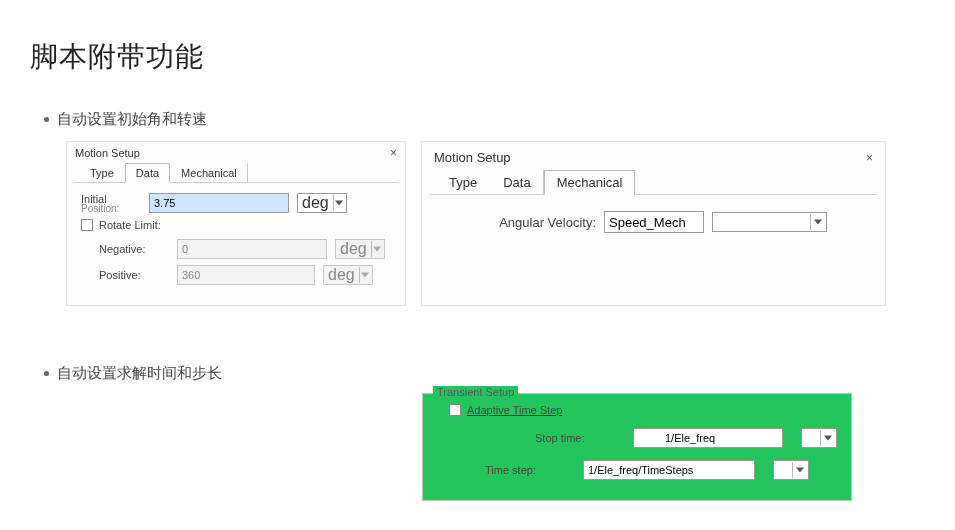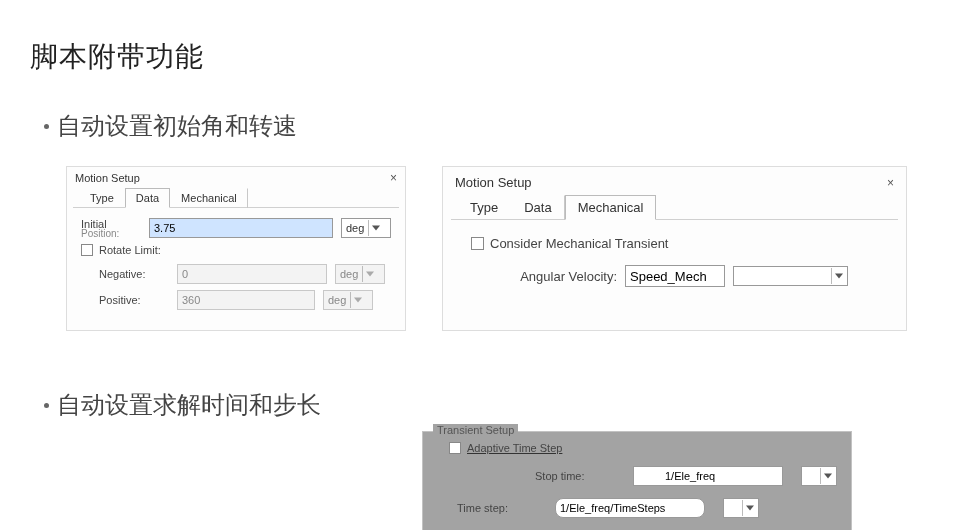--- a/index.html
+++ b/index.html
@@ -14,32 +14,32 @@
   .page-title {
     font-size: 28px;
     font-weight: 400;
     padding: 38px 0 0 30px;
     letter-spacing: 1px;
   }
   .bullet-row {
     display: flex;
     align-items: center;
     gap: 8px;
-    font-size: 24px;
+    font-size: 15px;
     color: #444;
   }
   .bullet-dot {
     width: 5px; height: 5px; border-radius: 50%;
     background: #666;
     margin-left: 44px;
   }
   .row-panels {
     display: flex;
-    gap: 36px;
-    margin-top: 24px;
+    gap: 15px;
+    margin-top: 12px;
   }
   
   .panel {
     background: #fdfdfd;
     border: 1px solid #ddd;
     font-size: 11px;
     color: #333;
     position: relative;
   }
   .panel .title-row {
@@ -105,21 +105,21 @@
     color: #888;
     border-color: #c8c8c8;
   }
   .unit-select {
     display: inline-flex;
     align-items: center;
     border: 1px solid #999;
     height: 20px;
     background: #fff;
     padding: 0 2px 0 4px;
-    font-size: 11px;
+    font-size: 16px;
     gap: 4px;
     cursor: pointer;
   }
   .unit-select.disabled { background:#f3f3f3; color:#888; border-color:#c8c8c8; }
   .unit-select .arrow {
     width: 14px;
     height: 16px;
     display: inline-flex;
     align-items: center;
     justify-content: center;
@@ -137,21 +137,21 @@
     border: 1px solid #888;
     background: #fff;
   }
 
   
   .fieldset {
     border: 1px solid #c2c2c2;
     margin: 0;
     padding: 10px 14px 14px 14px;
     position: relative;
-    background: #a3a3a3;
+    background: #22c55e;
     font-size: 11px;
     color: #333;
   }
   .fieldset .legend {
     position: absolute;
     top: -8px; left: 10px;
     background: inherit;
     padding: 0 4px;
     color: #555;
   }
@@ -208,21 +208,21 @@
         <div class="tab">Type</div>
         <div class="tab active">Data</div>
         <div class="tab sep">Mechanical</div>
       </div>
       <div class="panel-body">
         <div class="form-row">
           <div style="width:60px;">
             <div class="lbl" style="width:auto">Initial</div>
             <div style="font-size:10px;color:#888;line-height:8px">Position:</div>
           </div>
-          <input type="text" class="field sel" style="width: 184px;" value="3.75">
+          <input type="text" class="field sel" style="width: 140px;" value="3.75">
           <div class="unit-select" style="width:50px">
             <span>deg</span>
             <span class="arrow">
                 <svg viewBox="0 0 10 6">
                   <path d="M0 0 L5 6 L10 0 Z" fill="#555"></path>
                 </svg>
               </span>
           </div>
         </div>
         <div class="form-row" style="margin-top:4px;margin-bottom:8px;">
@@ -262,26 +262,20 @@
       <div class="title-row">
         <span>Motion Setup</span>
         <span class="close">×</span>
       </div>
       <div class="tabs">
         <div class="tab">Type</div>
         <div class="tab sep">Data</div>
         <div class="tab active">Mechanical</div>
       </div>
       <div class="panel-body">
-        <div class="form-row" style="margin-bottom:14px;">
-          <span class="chk">
-            <span class="box"></span>
-            <span>Consider Mechanical Transient</span>
-          </span>
-        </div>
         <div class="form-row" style="margin-left:36px;">
           <span class="lbl w110" style="text-align:right">Angular Velocity:</span>
           <input type="text" class="field" style="width: 100px;" value="Speed_Mech">
           <div class="unit-select" style="width:115px">
             <span style="flex:1"></span>
             <span class="arrow">
                 <svg viewBox="0 0 10 6">
                   <path d="M0 0 L5 6 L10 0 Z" fill="#555"></path>
                 </svg>
               </span>
@@ -314,23 +308,23 @@
       <div class="unit-select" style="width:36px; margin-left:10px;">
         <span style="flex:1"></span>
         <span class="arrow">
             <svg viewBox="0 0 10 6">
               <path d="M0 0 L5 6 L10 0 Z" fill="#555"></path>
             </svg>
           </span>
       </div>
     </div>
 
-    <div class="form-row" style="margin-left:20px;">
+    <div class="form-row" style="margin-left:20px;justify-content:center;">
       <span class="lbl w90">Time step:</span>
-      <input type="text" class="field" style="width: 150px; border-radius: 8px;" value="1/Ele_freq/TimeSteps">
+      <input type="text" class="field" style="width: 172px;" value="1/Ele_freq/TimeSteps">
       <div class="unit-select" style="width:36px; margin-left:10px;">
         <span style="flex:1"></span>
         <span class="arrow">
             <svg viewBox="0 0 10 6">
               <path d="M0 0 L5 6 L10 0 Z" fill="#555"></path>
             </svg>
           </span>
       </div>
     </div>
   </div>

